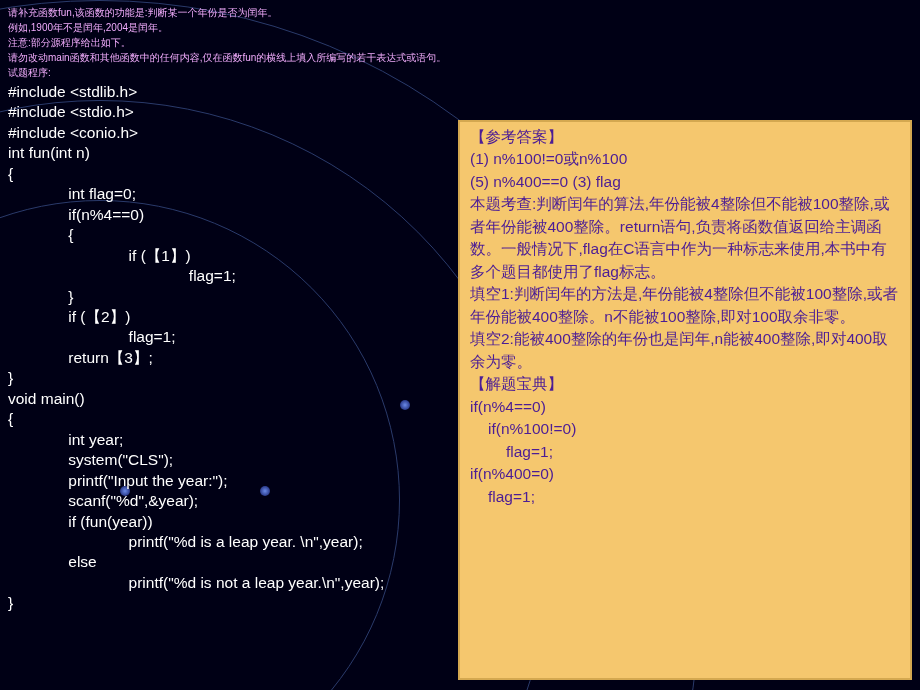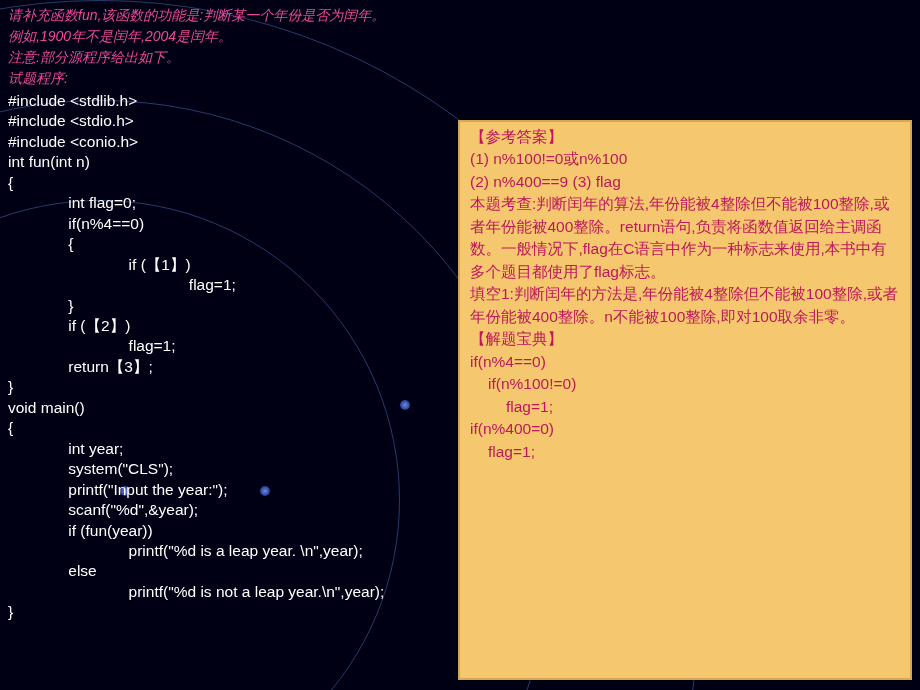--- a/index.html
+++ b/index.html
@@ -41,24 +41,23 @@
     }
     .d1 { left: 120px; top: 486px; }
     .d2 { left: 260px; top: 486px; }
     .d3 { left: 400px; top: 400px; }
     .content {
       position: relative;
       z-index: 1;
       padding: 5px 8px;
     }
     .intro {
-      color: #ec4899;
-      font-size: 14px;
+      color: #f0abfc;
+      font-size: 10px;
       line-height: 1.5;
-      font-style: italic;
     }
     .code-block {
       color: #ffffff;
       font-size: 15.5px;
       line-height: 1.32;
       white-space: pre;
       font-family: "SimSun", Arial, sans-serif;
       margin-top: 2px;
     }
     .answer-box {
@@ -66,21 +65,21 @@
       top: 120px;
       left: 458px;
       width: 454px;
       height: 560px;
       background: #f5c76e;
       border: 2px solid #d4a850;
       padding: 4px 10px;
       z-index: 2;
     }
     .answer-box .line {
-      color: #be185d;
+      color: #4c1d95;
       font-size: 15.5px;
       line-height: 1.45;
     }
     .indent1 { padding-left: 18px; }
     .indent2 { padding-left: 36px; }
   </style>
 </head>
 <body>
 
 <div class="bg-circles">
@@ -90,20 +89,21 @@
   <div class="dot d1"></div>
   <div class="dot d2"></div>
   <div class="dot d3"></div>
 </div>
 
 <div class="content">
   <div class="intro">
     <div>请补充函数fun,该函数的功能是:判断某一个年份是否为闰年。</div>
     <div>例如,1900年不是闰年,2004是闰年。</div>
     <div>注意:部分源程序给出如下。</div>
+    <div>请勿改动main函数和其他函数中的任何内容,仅在函数fun的横线上填入所编写的若干表达式或语句。</div>
     <div>  试题程序:</div>
   </div>
   <div class="code-block"><span>#include &lt;stdlib.h&gt;</span>
 <span>#include &lt;stdio.h&gt;</span>
 <span>#include &lt;conio.h&gt;</span>
 <span>int fun(int n)</span>
 <span>{</span>
 <span>              int flag=0;</span>
 <span>              if(n%4==0)</span>
 <span>              {</span>
@@ -123,22 +123,23 @@
 <span>              if (fun(year))</span>
 <span>                            printf("%d is a leap year. \n",year);</span>
 <span>              else</span>
 <span>                            printf("%d is not a leap year.\n",year);</span>
 <span>}</span></div>
 </div>
 
 <div class="answer-box">
   <div class="line">【参考答案】</div>
   <div class="line">(1) n%100!=0或n%100</div>
-  <div class="line">(2) n%400==9          (3) flag</div>
+  <div class="line">(5) n%400==0          (3) flag</div>
   <div class="line">本题考查:判断闰年的算法,年份能被4整除但不能被100整除,或者年份能被400整除。return语句,负责将函数值返回给主调函数。一般情况下,flag在C语言中作为一种标志来使用,本书中有多个题目都使用了flag标志。</div>
   <div class="line">填空1:判断闰年的方法是,年份能被4整除但不能被100整除,或者年份能被400整除。n不能被100整除,即对100取余非零。</div>
+  <div class="line">填空2:能被400整除的年份也是闰年,n能被400整除,即对400取余为零。</div>
   <div class="line">【解题宝典】</div>
   <div class="line">if(n%4==0)</div>
   <div class="line indent1">if(n%100!=0)</div>
   <div class="line indent2">flag=1;</div>
   <div class="line">if(n%400=0)</div>
   <div class="line indent1">flag=1;</div>
 </div>
 
 </body></html>

